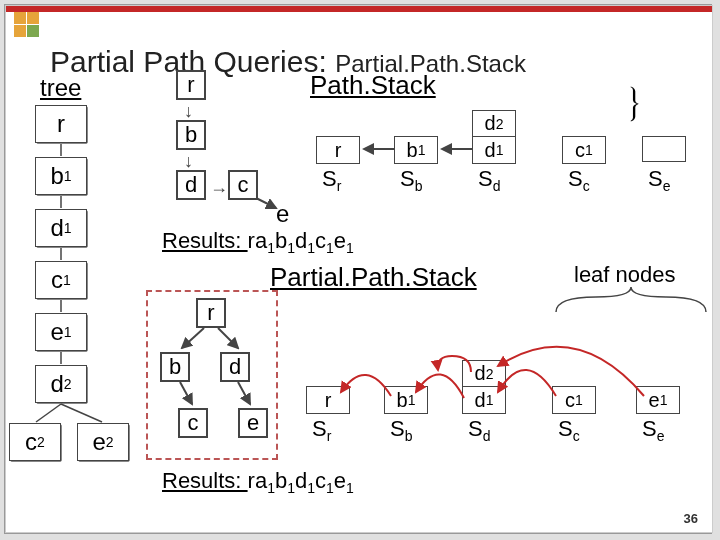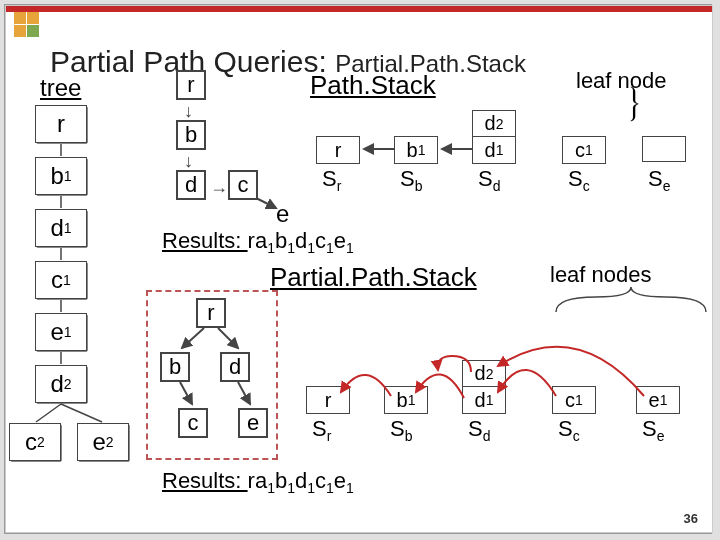--- a/index.html
+++ b/index.html
@@ -99,21 +99,20 @@
     <line x1="55" y1="138" x2="55" y2="150" stroke="#444" stroke-width="1.5"></line>
     <line x1="55" y1="190" x2="55" y2="202" stroke="#444" stroke-width="1.5"></line>
     <line x1="55" y1="242" x2="55" y2="254" stroke="#444" stroke-width="1.5"></line>
     <line x1="55" y1="294" x2="55" y2="306" stroke="#444" stroke-width="1.5"></line>
     <line x1="55" y1="346" x2="55" y2="358" stroke="#444" stroke-width="1.5"></line>
     <line x1="55" y1="398" x2="30" y2="416" stroke="#444" stroke-width="1.5"></line>
     <line x1="55" y1="398" x2="96" y2="416" stroke="#444" stroke-width="1.5"></line>
   </svg>
 
   <div class="lbl" style="left:260px; top:64px; text-decoration: underline; margin-left: 44px;">Path.Stack</div>
-  <div class="leaflbl" style="left:570px; top:62px;">leaf node</div>
   <div class="brace" style="left:614px; top:72px;">︷</div>
 
   <div class="qn" style="left:170px; top:64px;">r</div>
   <div class="arr" style="left:178px; top:96px;">↓</div>
   <div class="qn" style="left:170px; top:114px;">b</div>
   <div class="arr" style="left:178px; top:146px;">↓</div>
   <div class="qn" style="left:170px; top:164px;">d</div>
   <div class="arr" style="left:204px; top:172px;">→</div>
   <div class="qn" style="left:222px; top:164px;">c</div>
   <svg class="links" width="70" height="50" style="left:238px; top:172px;">
@@ -170,21 +169,21 @@
             <path d="M0,0 L6,3 L0,6 Z" fill="#444"></path>
           </marker>
         </defs>
     <line x1="78" y1="23" x2="48" y2="23" stroke="#444" stroke-width="2" marker-end="url(#ah1)"></line>
     <line x1="156" y1="23" x2="126" y2="23" stroke="#444" stroke-width="2" marker-end="url(#ah1)"></line>
   </svg>
 
   <div class="results" style="left:156px; top:222px;"><span style="text-decoration:underline;">Results: </span><span>ra</span><span class="sub">1</span><span>b</span><span class="sub">1</span><span>d</span><span class="sub">1</span><span>c</span><span class="sub">1</span><span>e</span><span class="sub">1</span></div>
 
   <div class="lbl" style="left:264px; top:256px;">Partial.Path.Stack</div>
-  <div class="leaflbl" style="left:544px; top:256px;">leaf nodes</div>
+  <div class="leaflbl" style="left:568px; top:256px;">leaf nodes</div>
   <svg class="links" width="180" height="40" style="left:540px; top:276px;">
     <path d="M10,30 Q10,15 50,15 Q85,15 85,5 Q85,15 120,15 Q160,15 160,30" stroke="#444" fill="none" stroke-width="1.5"></path>
   </svg>
 
   <div class="dashed" style="left:140px; top:284px; width:132px; height:170px;"></div>
 
   <div class="qn" style="left:190px; top:292px;">r</div>
   <div class="qn" style="left:154px; top:346px;">b</div>
   <div class="qn" style="left:214px; top:346px;">d</div>
   <div class="qn" style="left:172px; top:402px;">c</div>

